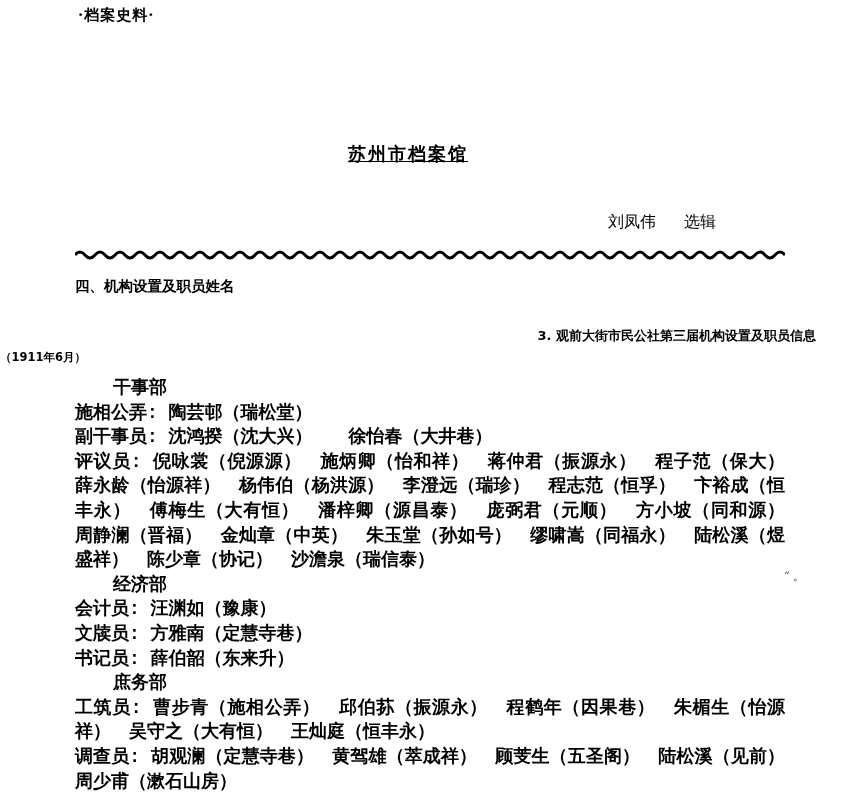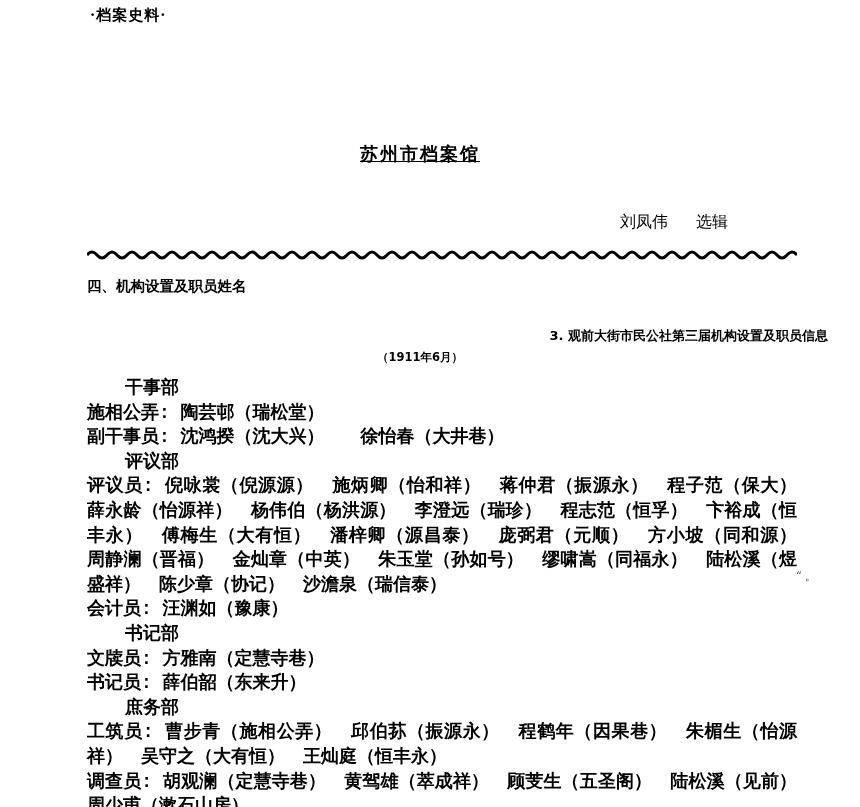--- a/index.html
+++ b/index.html
@@ -12,21 +12,20 @@
     height: 807px;
     overflow: hidden;
     font-family: "DejaVu Sans", "Liberation Sans", sans-serif;
     color: #000000;
   }
   .page {
     position: relative;
     width: 816px;
     height: 807px;
     box-sizing: border-box;
-    margin-left: 12px;
   }
   .running-head {
     position: absolute;
     left: 78px;
     top: 6px;
     font-size: 15px;
     font-weight: bold;
     letter-spacing: 1px;
     font-family: "DejaVu Serif", "Liberation Serif", serif;
   }
@@ -87,21 +86,20 @@
     text-align: right;
     font-size: 13px;
     font-weight: bold;
     font-family: "DejaVu Sans", "Liberation Sans", sans-serif;
   }
   .sub-heading-date {
     position: absolute;
     left: 0;
     right: 0;
     top: 350px;
-    text-align: center;
     font-size: 11.5px;
     font-weight: bold;
     font-family: "DejaVu Sans", "Liberation Sans", sans-serif;
   }
   .body-block {
     position: absolute;
     left: 75px;
     top: 376px;
     width: 710px;
   }
@@ -145,24 +143,23 @@
 
   <div class="section-heading">四、机构设置及职员姓名</div>
 
   <div class="sub-heading">3. 观前大街市民公社第三届机构设置及职员信息</div>
   <div class="sub-heading-date">（1911年6月）</div>
 
   <div class="body-block">
     <div class="line indent">干事部</div>
     <div class="line">施相公弄: 陶芸邨（瑞松堂）</div>
     <div class="line">副干事员: 沈鸿揆（沈大兴）　　徐怡春（大井巷）</div>
-    <div class="line indent">评议部</div>
     <div class="line">评议员: 倪咏裳（倪源源）　施炳卿（怡和祥）　蒋仲君（振源永）　程子范（保大）　薛永龄（怡源祥）　杨伟伯（杨洪源）　李澄远（瑞珍）　程志范（恒孚）　卞裕成（恒丰永）　傅梅生（大有恒）　潘梓卿（源昌泰）　庞弼君（元顺）　方小坡（同和源）　周静澜（晋福）　金灿章（中英）　朱玉堂（孙如号）　缪啸嵩（同福永）　陆松溪（煜盛祥）　陈少章（协记）　沙澹泉（瑞信泰）</div>
+    <div class="line indent">经济部</div>
     <div class="line">会计员: 汪渊如（豫康）</div>
-    <div class="line indent">书记部</div>
     <div class="line">文牍员: 方雅南（定慧寺巷）</div>
     <div class="line">书记员: 薛伯韶（东来升）</div>
     <div class="line indent">庶务部</div>
     <div class="line">工筑员: 曹步青（施相公弄）　邱伯荪（振源永）　程鹤年（因果巷）　朱楣生（怡源祥）　吴守之（大有恒）　王灿庭（恒丰永）</div>
     <div class="line">调查员: 胡观澜（定慧寺巷）　黄驾雄（萃成祥）　顾芰生（五圣阁）　陆松溪（见前）　周少甫（漱石山房）</div>
   </div>
 
   <div class="margin-mark">“
 。</div>
 

